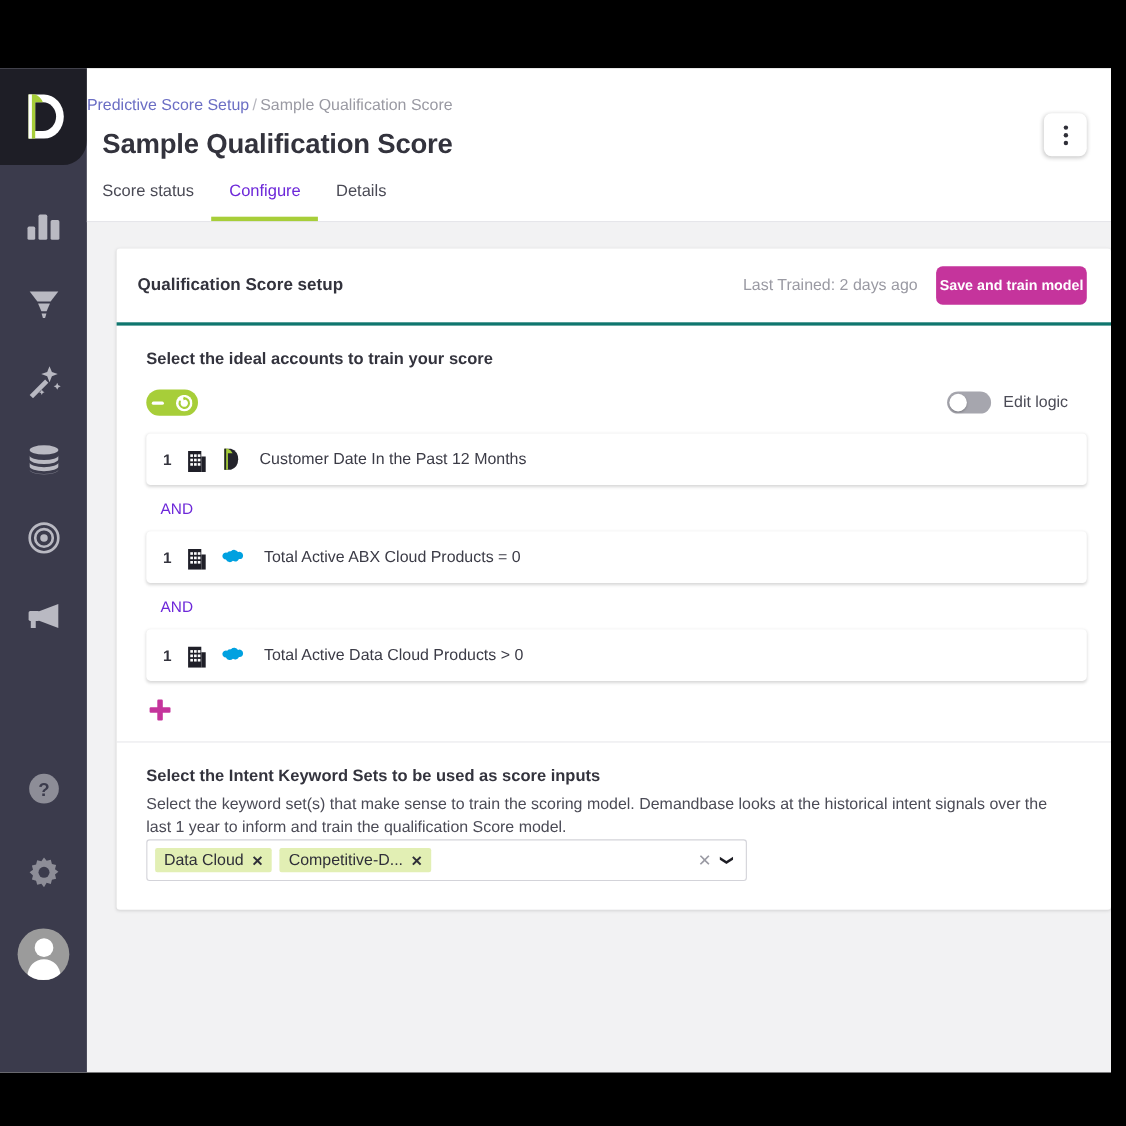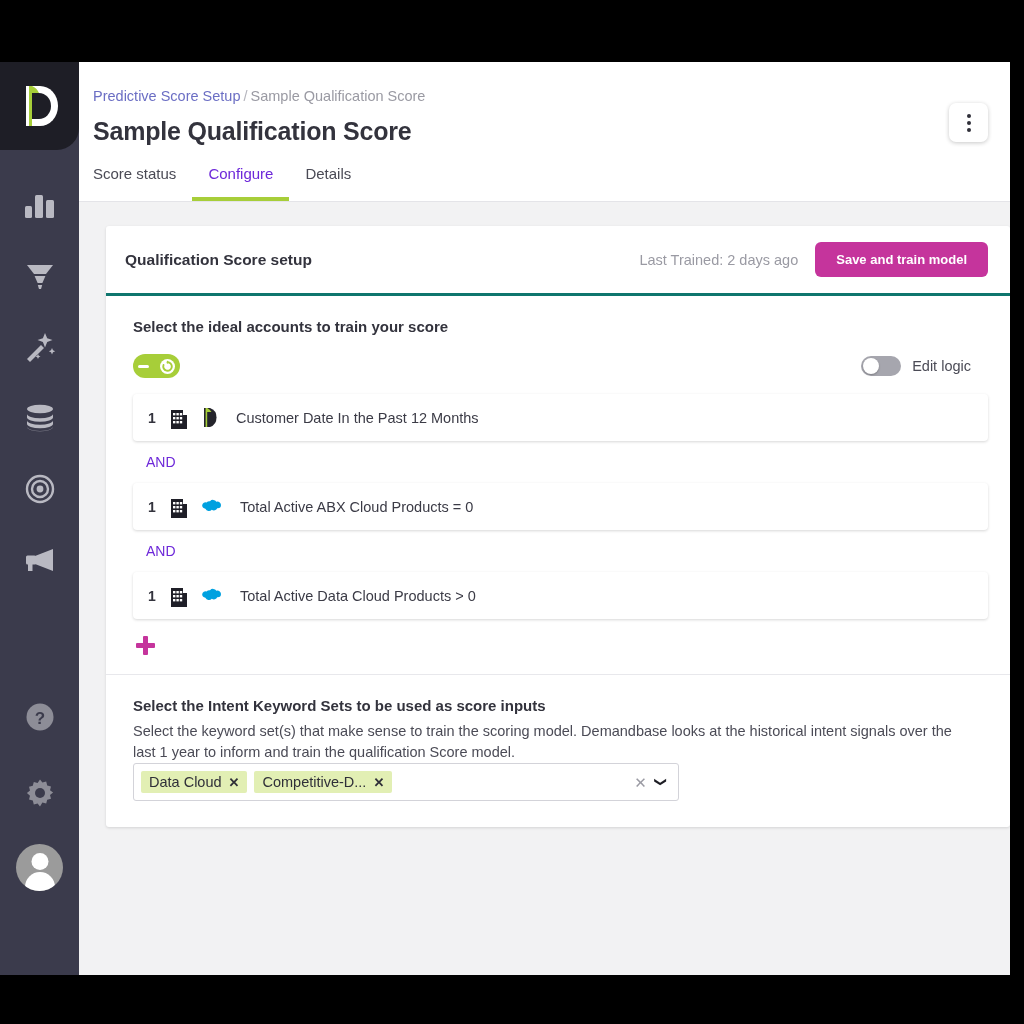--- a/index.html
+++ b/index.html
@@ -51,21 +51,21 @@
   }
   .avatar-circle .body {
     position: absolute; left: 50%; top: 28px; transform: translateX(-50%);
     width: 30px; height: 24px; border-radius: 15px 15px 0 0; background: #fff;
   }
 
   
   .main { flex: 1; display: flex; flex-direction: column; min-width: 0; }
 
   .topbar { background: #fff; padding: 26px 0 0 0; position: relative; }
-  .breadcrumb { padding-left: 14px; font-size: 14.5px; color: #9a9aa3; }
+  .breadcrumb { font-size: 14.5px; color: #9a9aa3; }
   .breadcrumb .crumb-link { color: #6b6ec4; cursor: pointer; }
   .breadcrumb .crumb-sep { color: #b5b5bd; margin: 0 3px; }
   .page-title {
     padding-left: 14px; margin-top: 13px;
     font-size: 25px; font-weight: bold; color: #33333d; letter-spacing: -0.2px;
   }
   .kebab-btn {
     position: absolute; right: 22px; top: 41px;
     width: 39px; height: 39px; border-radius: 7px;
     background: #fff; box-shadow: 0 1px 4px rgba(0,0,0,.22);
@@ -94,21 +94,21 @@
     display: flex; align-items: center; justify-content: space-between;
     padding: 16px 22px 16px 19px;
     border-bottom: 3px solid #0f766e;
   }
   .card-head-title { font-size: 15.5px; font-weight: bold; color: #33333d; }
   .card-head-right { display: flex; align-items: center; gap: 17px; }
   .last-trained { font-size: 14.5px; color: #9a9aa3; }
   .btn-primary {
     background: #c5349c; color: #fff; border: none;
     font-size: 13px; font-weight: bold;
-    padding: 10px 21px; border-radius: 6px; cursor: pointer;
+    padding: 10px 3px; border-radius: 6px; cursor: pointer;
     font-family: "Liberation Sans", sans-serif;
   }
 
   .section { padding: 22px 22px 0 27px; }
   .section-title { font-size: 15px; font-weight: bold; color: #33333d; }
   .section-desc { font-size: 14.5px; color: #4b4b56; line-height: 1.46; margin-top: 7px; max-width: 840px; }
 
   .controls-row {
     display: flex; align-items: center; justify-content: space-between;
     margin-top: 19px; padding-right: 17px; gap: 28px;

